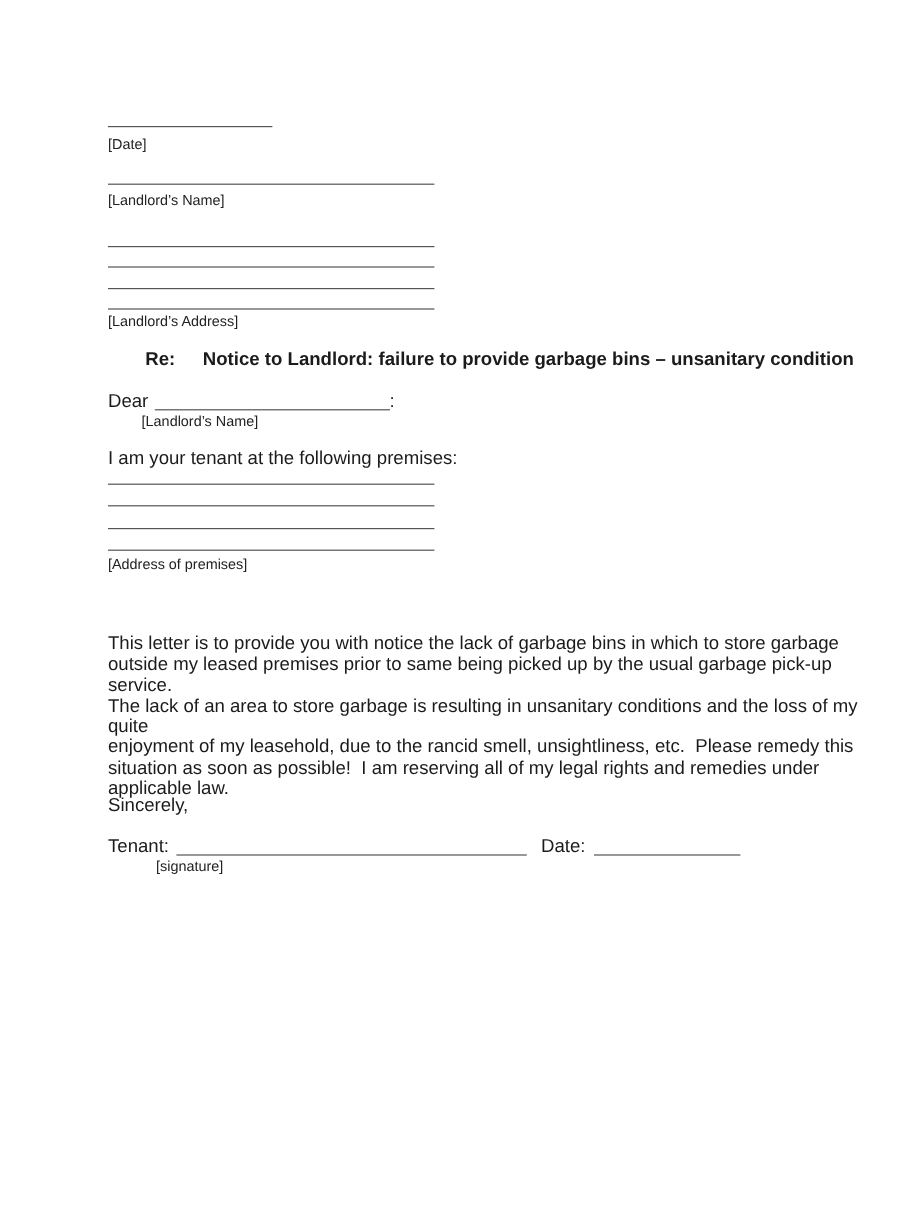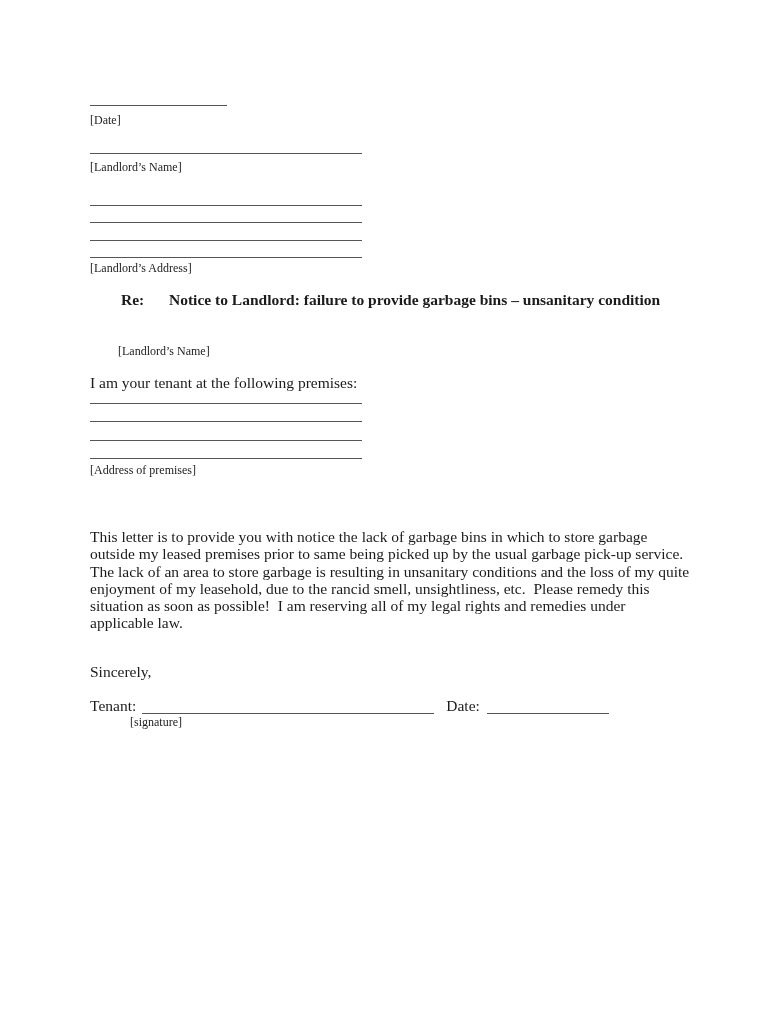--- a/index.html
+++ b/index.html
@@ -5,21 +5,21 @@
   html, body {
     margin: 0;
     padding: 0;
     background: #ffffff;
   }
   .page {
     position: relative;
     width: 770px;
     height: 760px;
     background: #ffffff;
-    font-family: Liberation Serif, serif;
+    font-family: Liberation Sans, sans-serif;
     color: #1b1b1b;
     font-size: 15.5px;
     line-height: 17.3px;
     overflow: hidden;
   }
   .abs { position: absolute; left: 90px; }
   
   .hr {
     position: absolute;
     left: 90px;
@@ -68,20 +68,23 @@
   <div class="hr w-std" style="top:205px"></div>
   <div class="hr w-std" style="top:222.3px"></div>
   <div class="hr w-std" style="top:239.6px"></div>
   <div class="hr w-std" style="top:257px"></div>
   <div class="abs placeholder" style="top:261px">[Landlord’s Address]</div>
 
   <div class="abs subject-line" style="top:291px">
     <span class="subject-prefix">Re:</span><span>Notice to Landlord: failure to provide garbage bins – unsanitary condition</span>
   </div>
 
+  <div class="abs" style="top:326px">
+    <span>Dear</span><span class="fill-span fill-dear"></span><span>:</span>
+  </div>
   <div class="abs placeholder" style="top:344px; left:118px">[Landlord’s Name]</div>
 
   <div class="abs" style="top:374px">I am your tenant at the following premises:</div>
   <div class="hr w-std" style="top:403px"></div>
   <div class="hr w-std" style="top:421.3px"></div>
   <div class="hr w-std" style="top:439.6px"></div>
   <div class="hr w-std" style="top:458px"></div>
   <div class="abs placeholder" style="top:463px">[Address of premises]</div>
 
   <div class="abs para" style="top:490px">This letter is to provide you with notice the lack of garbage bins in which to store garbage

